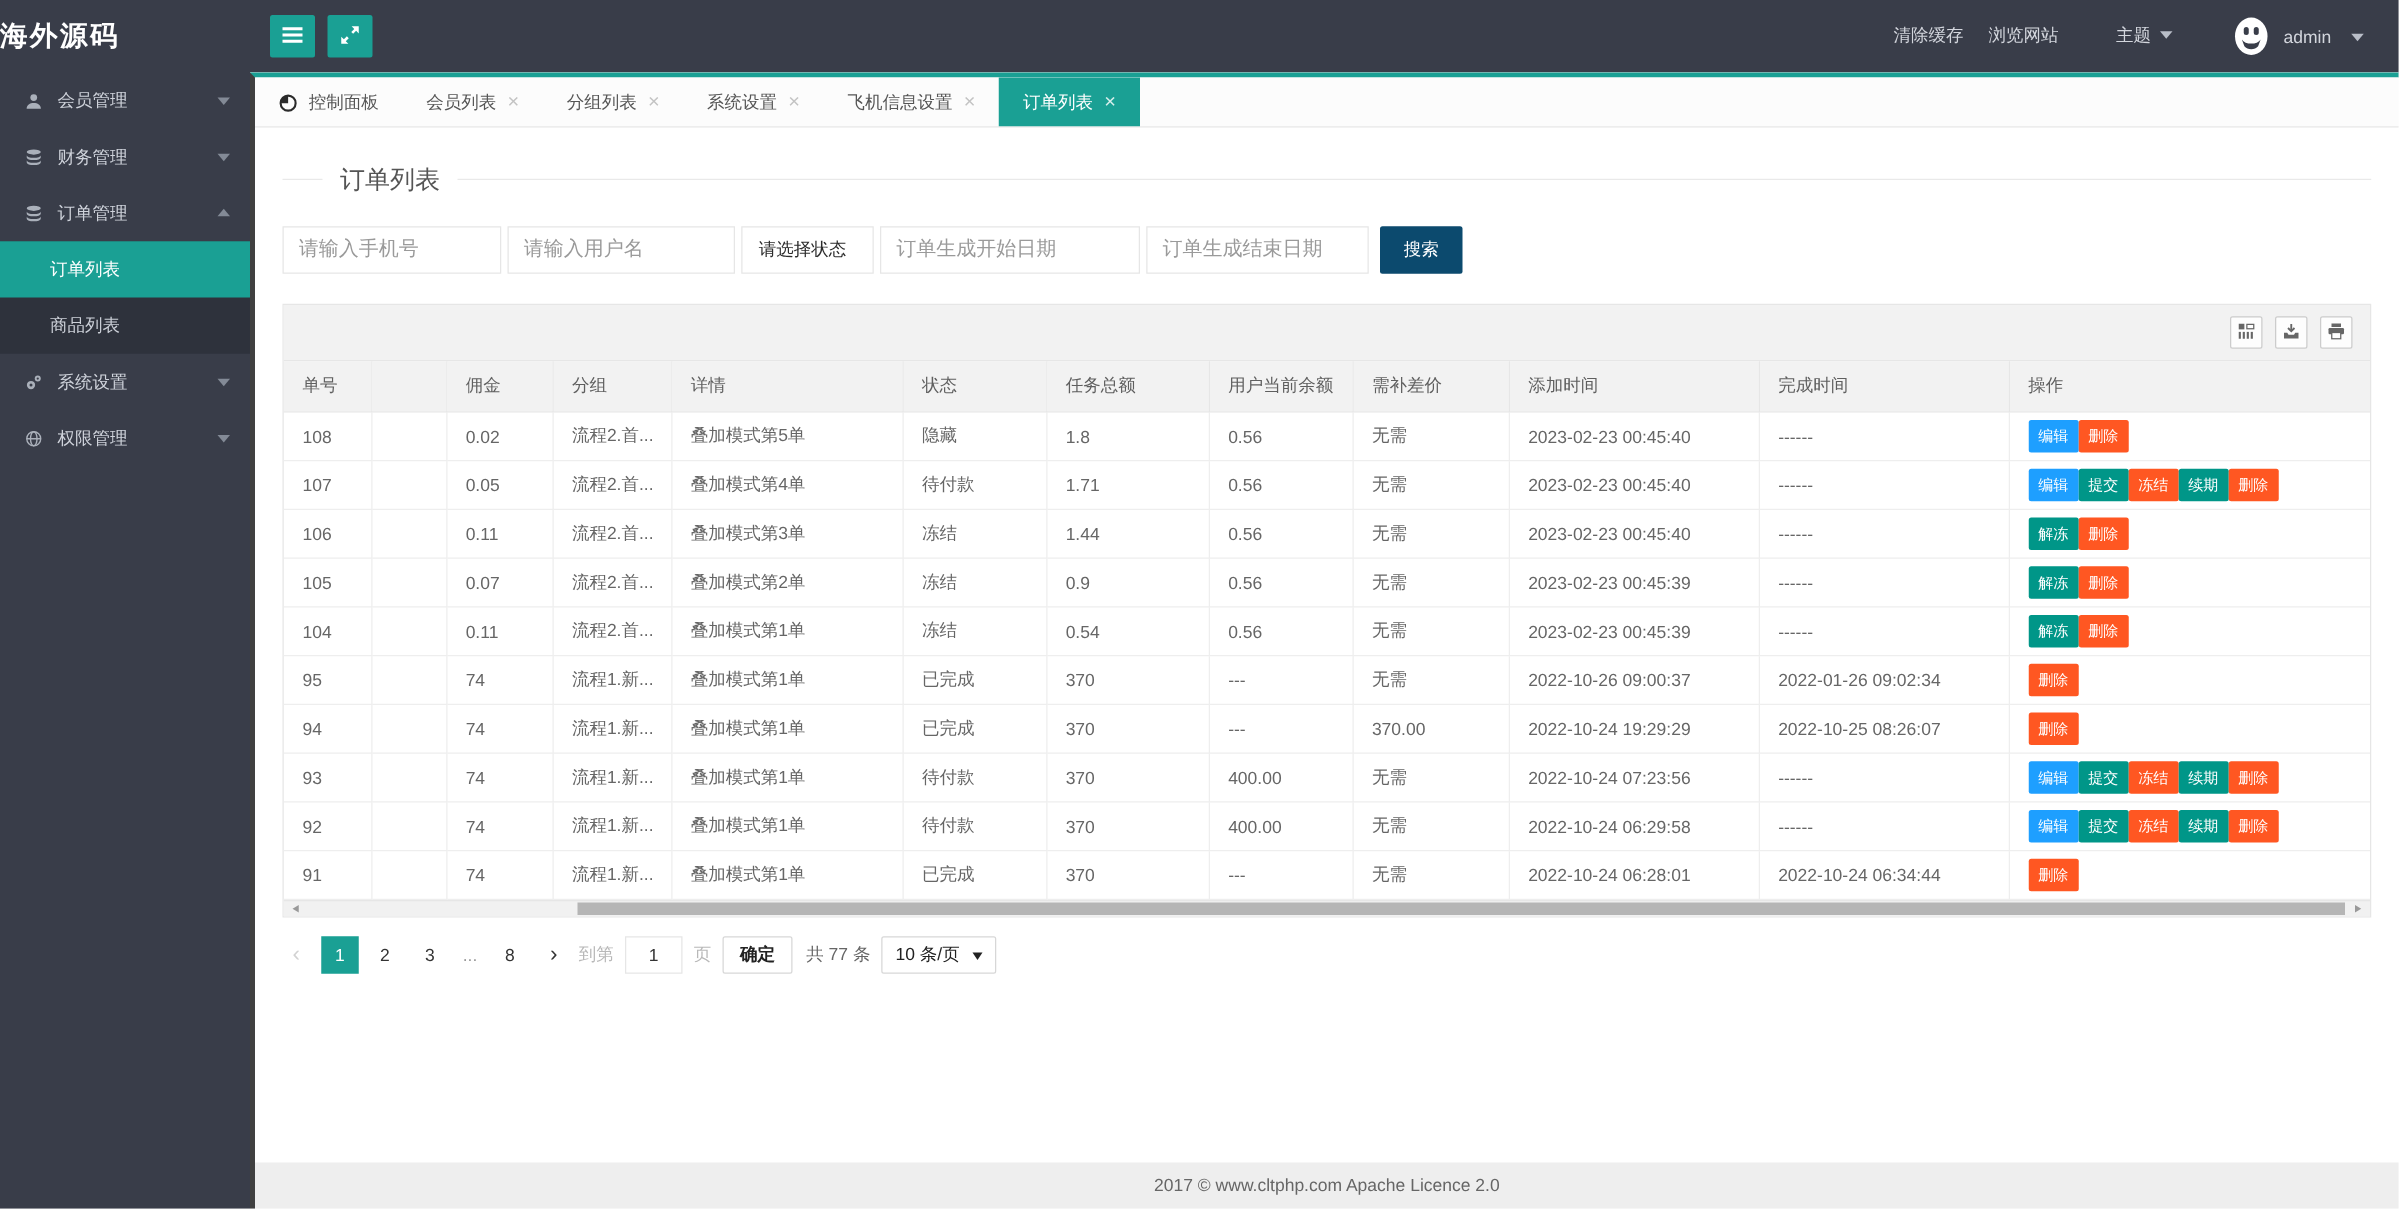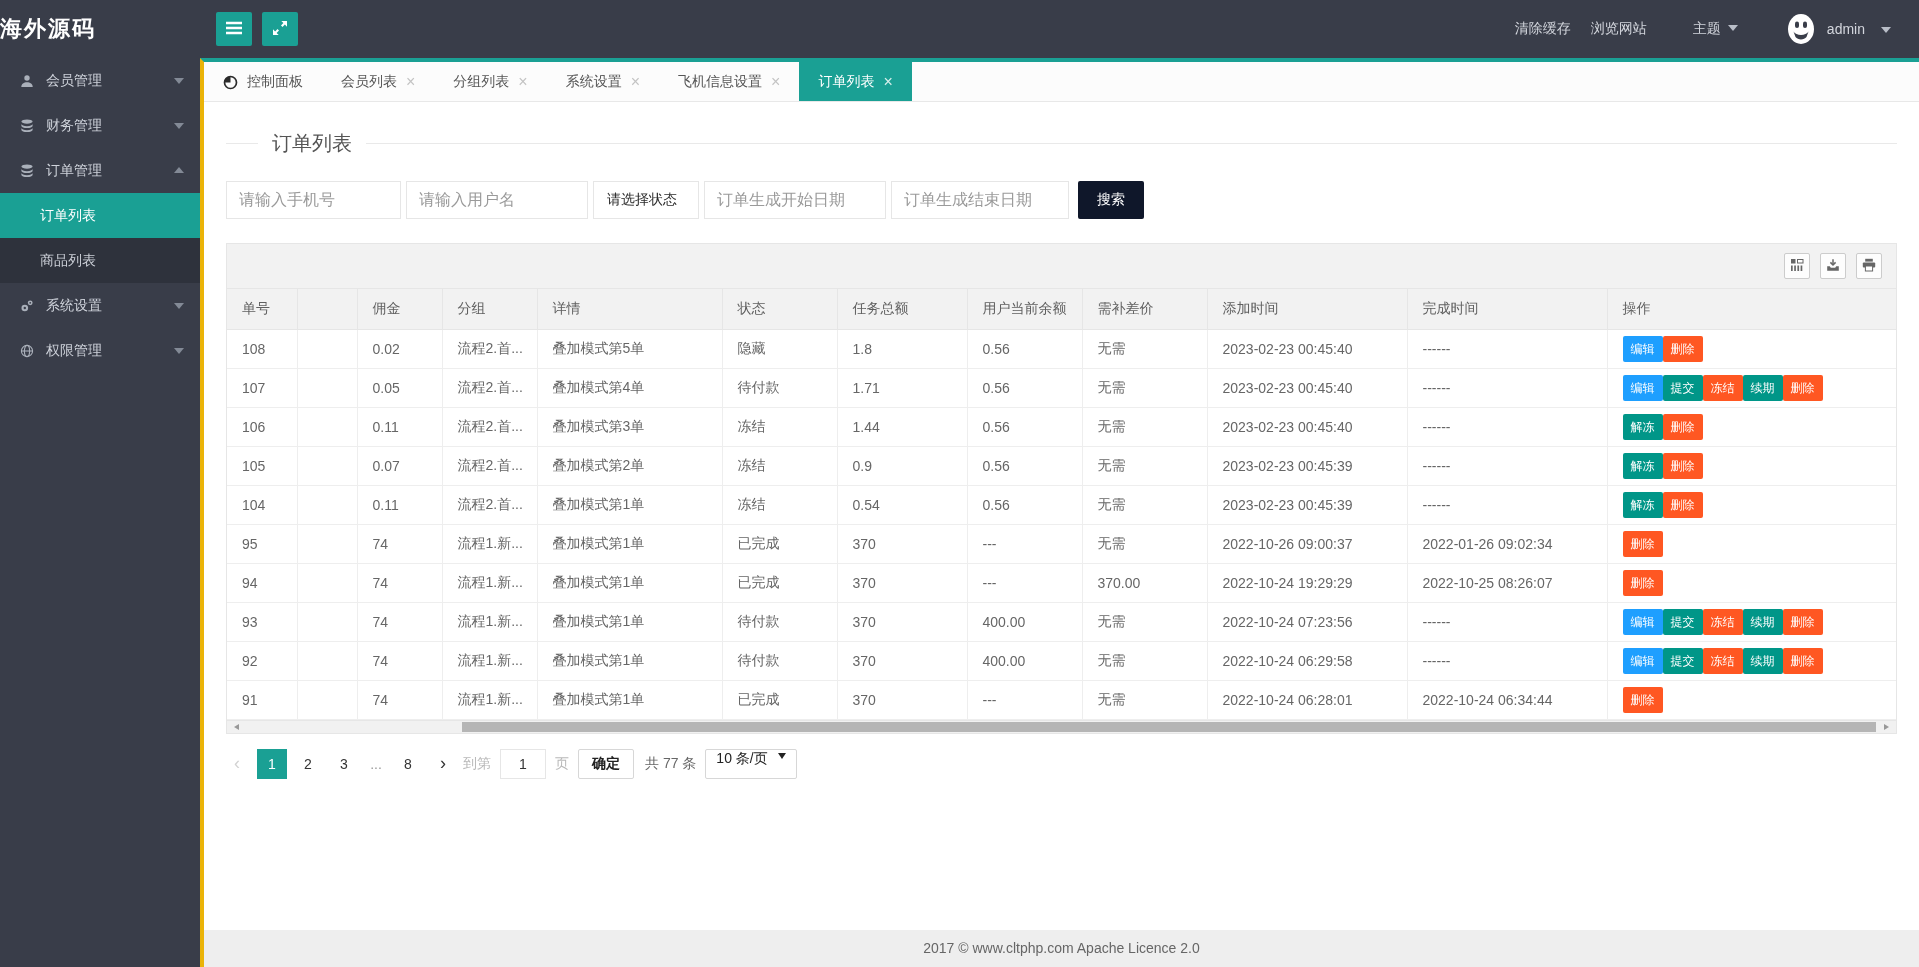--- a/index.html
+++ b/index.html
@@ -30,44 +30,44 @@
   .icon-btn { width:36px; height:34px; background:#1AA094; border:none; border-radius:2px; display:flex;
               align-items:center; justify-content:center; cursor:pointer; }
   .topbar-right { display:flex; align-items:center; gap:46px; color:#d3d6dd; }
   .tb-link { cursor:pointer; }
   .tb-caret { display:inline-block; width:0; height:0; border:5px solid transparent; border-top:6px solid #b9bec8; margin-left:7px; position:relative; top:3px; }
   .user-box { display:flex; align-items:center; gap:9px; cursor:pointer; }
   .avatar { width:34px; height:34px; display:inline-flex; }
 
   
   .main { position:absolute; left:200px; right:0; top:58px; bottom:0; background:#fff;
-          border-top:4px solid #1AA094; border-left:4px solid #eab308; display:flex; flex-direction:column; }
+          border-top:4px solid #1AA094; border-left:4px solid #404040; display:flex; flex-direction:column; }
   .tabbar { height:40px; background:#fcfcfc; border-bottom:1px solid #e8e8e8; display:flex; align-items:stretch; flex:0 0 40px; }
   .tab { display:flex; align-items:center; padding:0 19px; color:#555; gap:9px; cursor:pointer; white-space:nowrap; }
   .tab-icon { display:inline-flex; position:relative; top:1px; }
   .tab-close { color:#c3c3c3; font-size:16px; line-height:1; cursor:pointer; }
   .tab.active { background:#1AA094; color:#fff; }
   .tab.active .tab-close { color:#d8efec; }
 
   .content { flex:1 1 auto; padding:22px 22px 0 22px; overflow:hidden; }
 
   .legend { display:flex; align-items:center; margin-top:6px; }
   .legend .line { height:1px; background:#e9e9e9; }
   .legend .line.short { width:32px; }
   .legend .line.long { flex:1; }
   .legend h2 { margin:0 14px; font-size:20px; font-weight:normal; color:#555; }
 
   
   .filters { display:flex; align-items:center; gap:5px; margin-top:24px; }
   .filters input { height:38px; border:1px solid #e6e6e6; padding:0 12px; font-size:16px; color:#333; outline:none; }
   .filters input::placeholder { color:#9a9a9a; }
   .f-phone { width:175px; } .f-user { width:182px; }
-  .f-start { width:182px; } .f-end { width:178px; }
+  .f-start { width:208px; } .f-end { width:178px; }
   .select-box { height:38px; width:106px; border:1px solid #e6e6e6; display:flex; align-items:center; padding:0 13px; color:#2b2b2b; cursor:pointer; background:#fff; }
-  .search-btn { height:38px; padding:0 19px; margin-left:4px; border:none; background:#0f172a; color:#fff; font-size:14px; cursor:pointer; border-radius:2px; }
+  .search-btn { height:38px; padding:0 19px; margin-left:4px; border:none; background:#0c4a6e; color:#fff; font-size:14px; cursor:pointer; border-radius:2px; }
 
   
   .table-card { margin-top:24px; border:1px solid #e6e6e6; }
   .table-toolbar { height:45px; background:#f2f2f2; border-bottom:1px solid #e6e6e6; display:flex; align-items:center; justify-content:flex-end; gap:10px; padding-right:14px; }
   .tool-btn { width:26px; height:26px; border:1px solid #ccc; background:#fdfdfd; border-radius:2px; display:flex; align-items:center; justify-content:center; cursor:pointer; padding:0; }
 
   table { width:100%; border-collapse:collapse; table-layout:fixed; }
   thead th { height:40px; background:#f2f2f2; color:#5f5f5f; font-weight:normal; text-align:left;
              padding:0 15px; font-size:14px; border:1px solid #e6e6e6; border-top:none; overflow:hidden; white-space:nowrap; }
   tbody td { height:39px; padding:0 15px; color:#666; font-size:14px; background:#fff;
@@ -92,21 +92,21 @@
   .page-arrow.prev { color:#d2d2d2; }
   .page-arrow.next { color:#333; }
   .page-list { display:inline-flex; gap:6px; }
   .page-num { min-width:30px; height:30px; line-height:30px; text-align:center; cursor:pointer; color:#333; }
   .page-num.active { background:#1AA094; color:#fff; cursor:default; }
   .page-ellipsis { min-width:22px; height:30px; line-height:30px; text-align:center; color:#999; }
   .jump-label { color:#b8b8b8; }
   .jump-input { width:46px; height:30px; border:1px solid #e6e6e6; text-align:center; font-size:14px; color:#333; outline:none; }
   .confirm-btn { height:30px; padding:0 13px; background:#fff; border:1px solid #d7d7d7; font-size:14px; font-weight:bold; color:#222; cursor:pointer; border-radius:2px; }
   .total-text { color:#666; margin-left:2px; }
-  .per-page { height:30px; border:1px solid #d7d7d7; border-radius:2px; display:flex; gap:10px; padding:0 10px; cursor:pointer; color:#222; }
+  .per-page { height:30px; border:1px solid #d7d7d7; border-radius:2px; display:flex; align-items:center; gap:10px; padding:0 10px; cursor:pointer; color:#222; }
   .pp-caret { width:0; height:0; border:4.5px solid transparent; border-top:6px solid #222; position:relative; top:3px; }
 
   footer { flex:0 0 37px; background:#eee; text-align:center; line-height:37px; color:#666; font-size:14px; }
 </style>
 </head>
 <body>
 
 <aside class="sidebar">
   <div class="logo">海外源码</div>
   <nav class="menu" id="sidebar-menu">

